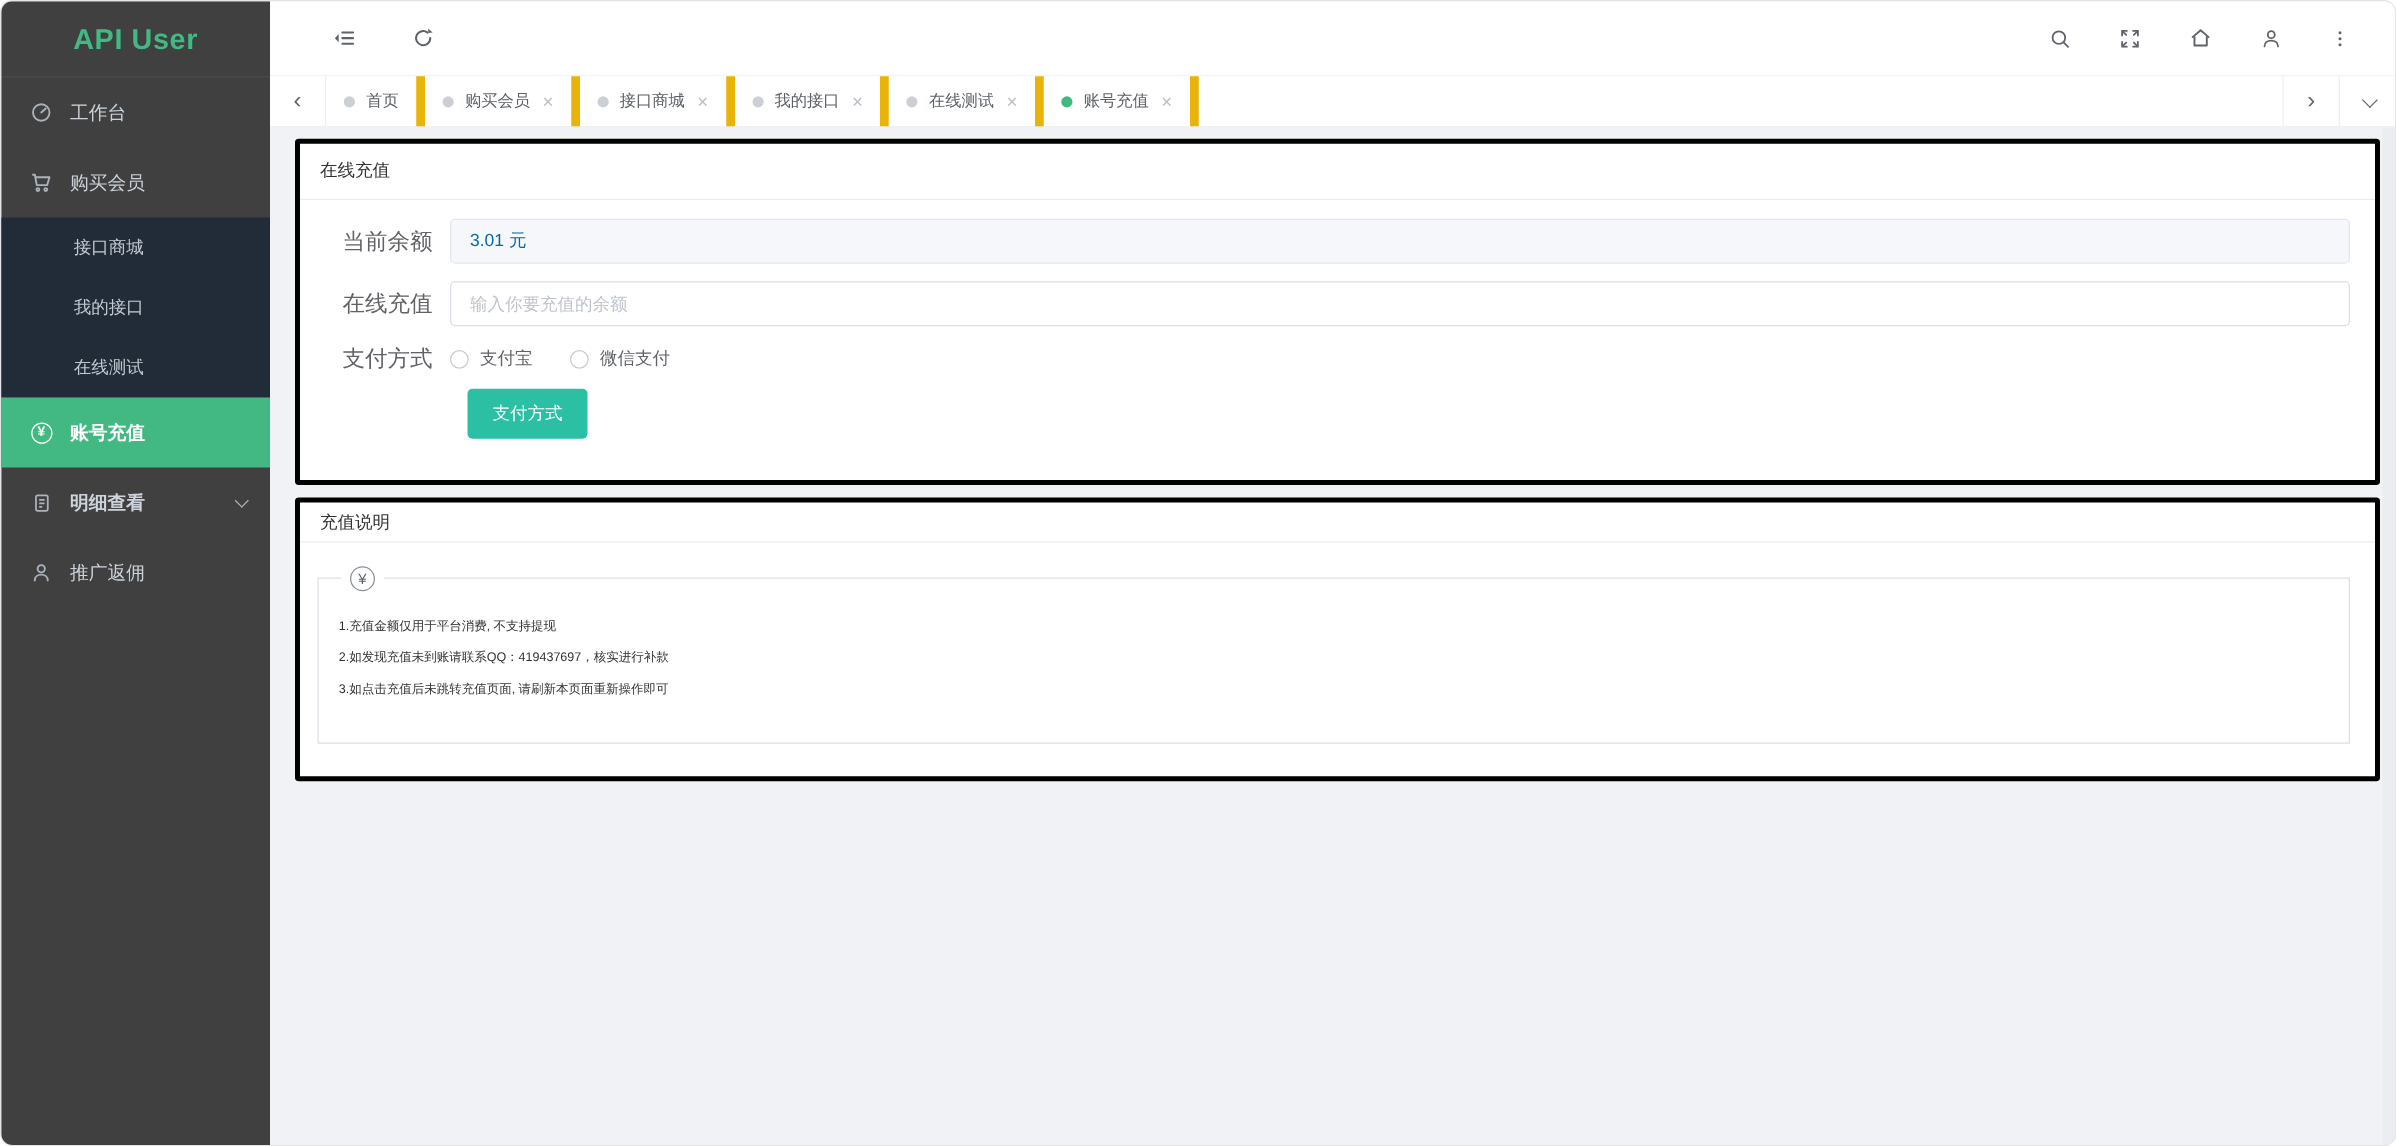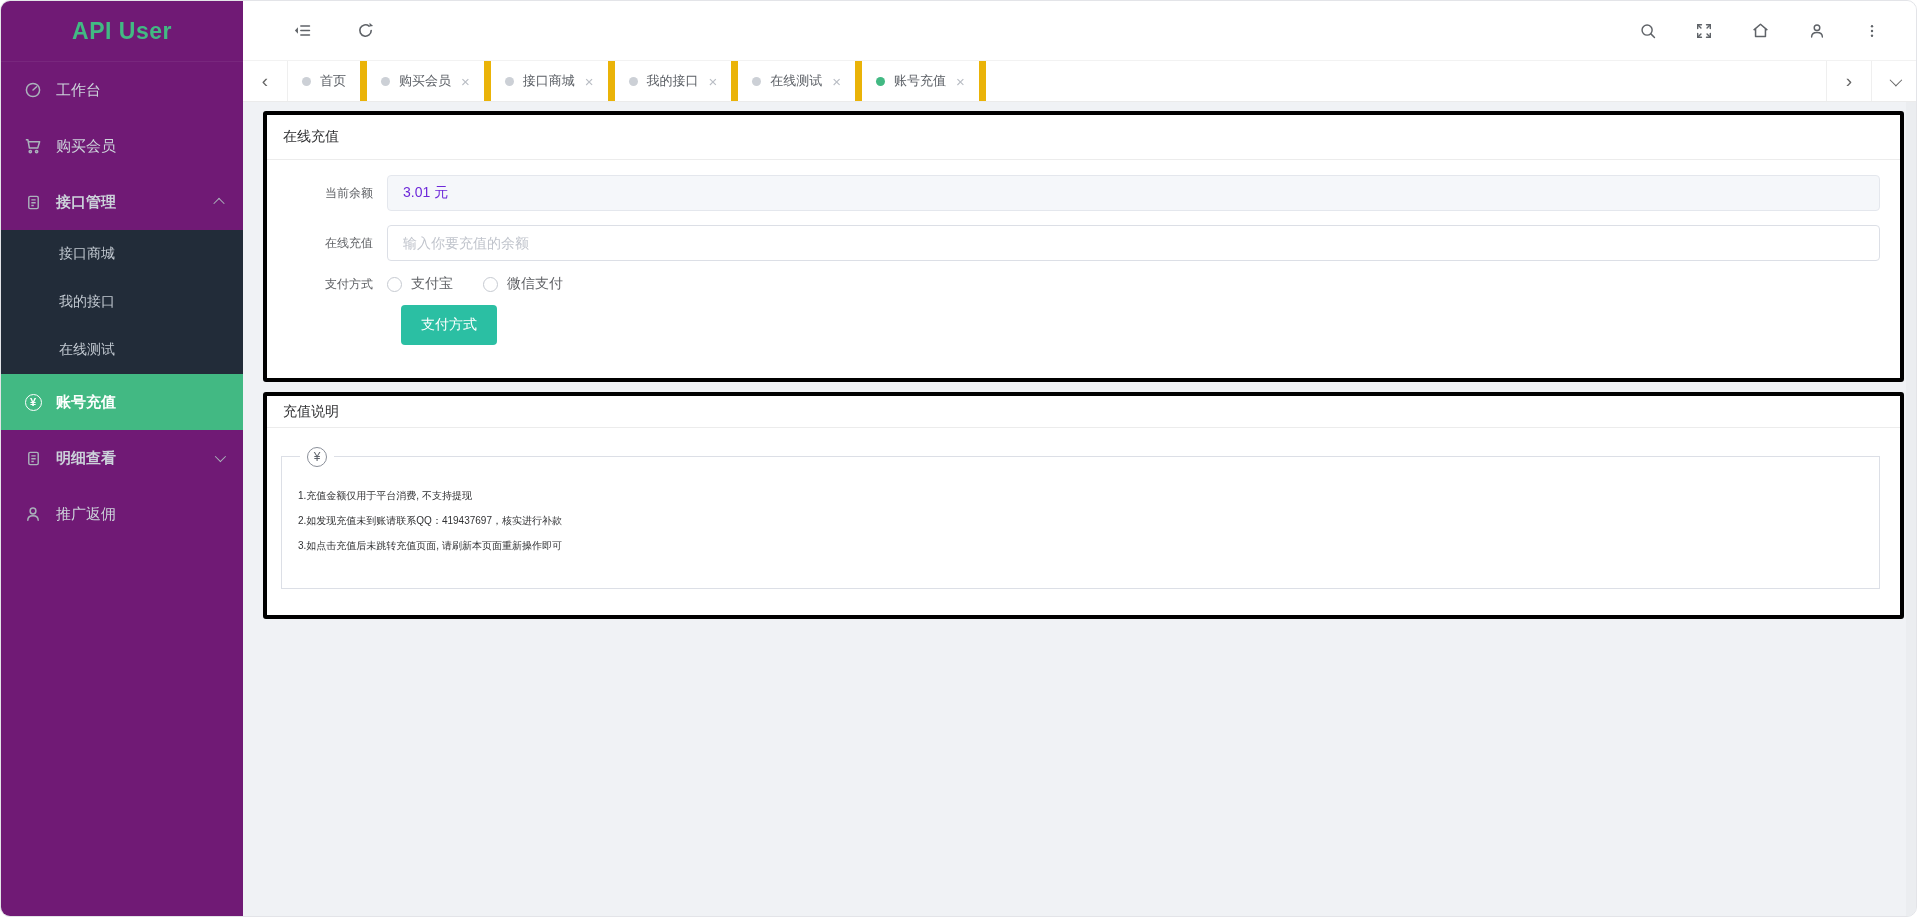--- a/index.html
+++ b/index.html
@@ -6,21 +6,21 @@
   html,body { background:#ffffff; }
   body { font-family:"Liberation Sans","DejaVu Sans",sans-serif; }
 
   .window{
     position:relative; width:1917px; height:917px;
     border:1px solid #e3e4e8; border-radius:10px; overflow:hidden;
     display:flex; background:#f0f2f5;
   }
 
   
-  .sidebar{ width:242px; flex-shrink:0; background:#701a75; display:flex; flex-direction:column; }
+  .sidebar{ width:215px; flex-shrink:0; background:#404040; display:flex; flex-direction:column; }
   .brand{ height:61px; line-height:60px; text-align:center; color:#42b983;
           font-size:23px; font-weight:bold; letter-spacing:.5px;
           border-bottom:1px solid rgba(255,255,255,.06); }
   .menu{ flex:1; }
   .menu-item{ height:56px; display:flex; align-items:center; padding:0 20px 0 22px;
               color:#ccd3da; font-size:15px; cursor:pointer; }
   .menu-item .mi-icon{ width:20px; height:20px; margin-right:13px; display:flex;
                        align-items:center; justify-content:center; color:#aab2bb; }
   .menu-item.parent{ font-weight:bold; }
   .submenu{ background:#222c39; }
@@ -66,23 +66,23 @@
                  background:#ebedf0; }
 
   .card{ background:#fff; border:4px solid #000000; border-radius:3px; margin-bottom:10px; }
   .card-header{ height:45px; display:flex; align-items:center; padding:0 16px;
                 font-size:14px; color:#303133; border-bottom:1px solid #ececec; }
   .card2 .card-header{ height:32px; }
 
   .card-body{ padding:15px 20px 33px 16px; }
   .form-row{ display:flex; align-items:center; margin-bottom:14px; }
   .form-label{ width:104px; flex-shrink:0; text-align:right; padding-right:14px;
-               font-size:12px; color:#606266; }
+               font-size:18px; color:#606266; }
   .input{ flex:1; height:36px; border:1px solid #dcdfe6; border-radius:4px;
-          padding:0 15px; font-size:14px; color:#6d28d9; background:#fff; outline:none;
+          padding:0 15px; font-size:14px; color:#0369a1; background:#fff; outline:none;
           font-family:inherit; }
   .input.disabled{ background:#f5f7fa; border-color:#e4e7ed; }
   .input::placeholder{ color:#c0c4cc; }
   .radio{ display:flex; align-items:center; margin-right:30px; font-size:14px;
           color:#606266; cursor:pointer; }
   .radio-circle{ width:15px; height:15px; border:1px solid #c6cad1; border-radius:50%;
                  margin-right:9px; background:#fff; }
   .btn-primary{ margin-left:118px; margin-top:12px; height:40px; padding:0 20px;
                 background:#2bbfa3; color:#fff; border:none; border-radius:4px;
                 font-size:14px; cursor:pointer; font-family:inherit; }
@@ -121,30 +121,20 @@
         <span class="mi-icon">
           <svg width="18" height="18" viewBox="0 0 18 18" fill="none" stroke="currentColor" stroke-width="1.5">
             <path d="M1.8 2.8h2.1l1.5 8.3h8.3l1.9-6.3H4.6" stroke-linejoin="round"></path>
             <circle cx="6.3" cy="14.6" r="1.15"></circle>
               <circle cx="12.6" cy="14.6" r="1.15"></circle>
           </svg>
         </span>
         <span>购买会员</span>
       </div>
 
-      <div class="menu-item parent">
-        <span class="mi-icon">
-          <svg width="17" height="17" viewBox="0 0 18 18" fill="none" stroke="currentColor" stroke-width="1.5">
-            <rect x="4" y="2.5" width="10" height="13" rx="1.5"></rect>
-              <path d="M6.7 6.2h4.6M6.7 9.2h4.6M6.7 12.2h2.6"></path>
-          </svg>
-        </span>
-        <span>接口管理</span>
-        <span class="chev up"></span>
-      </div>
 
       <div class="submenu">
         <div class="menu-item">
           <span>接口商城</span>
         </div>
         <div class="menu-item">
           <span>我的接口</span>
         </div>
         <div class="menu-item">
           <span>在线测试</span>

